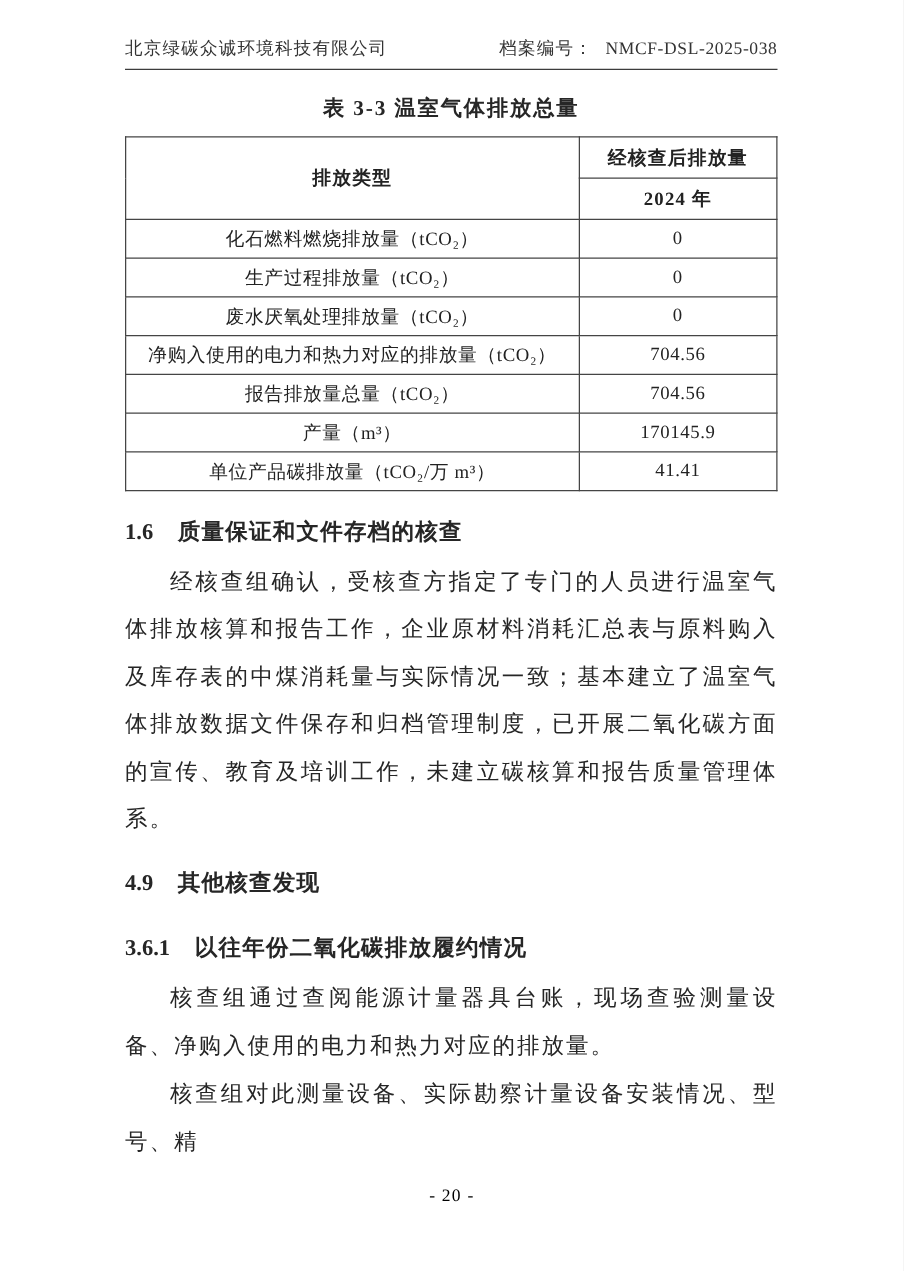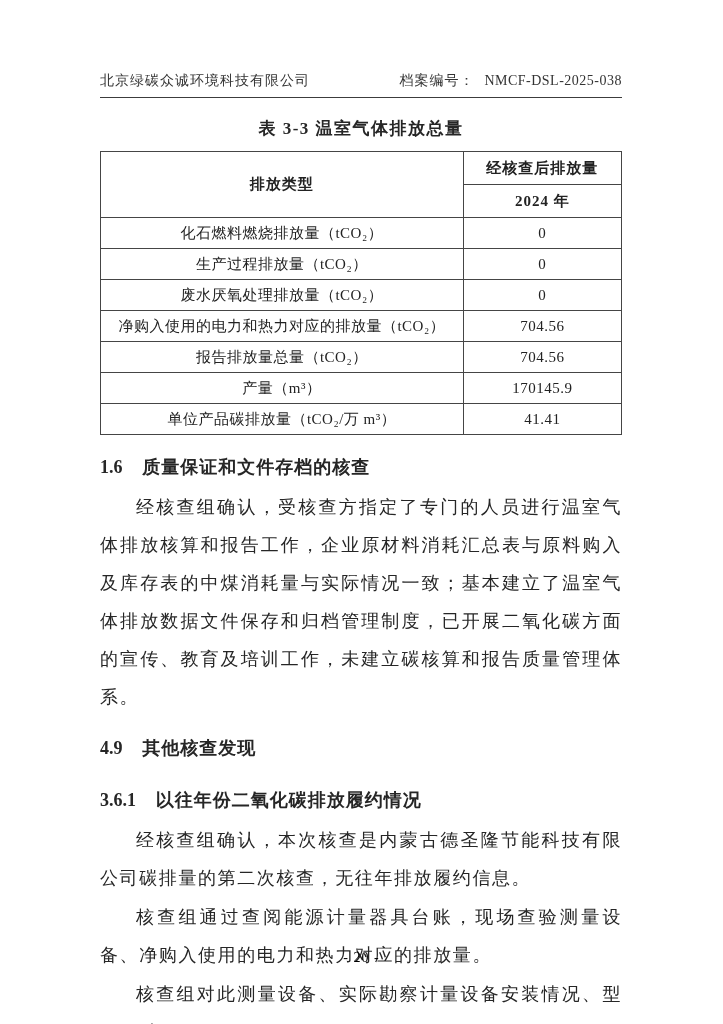--- a/index.html
+++ b/index.html
@@ -2,21 +2,21 @@
 <html><head>
 <meta charset="utf-8">
 <style>
   html,body { margin:0; padding:0; background:#e8e8e8; }
   .page {
     position:relative;
     width:723px; height:1024px;
     margin:0 auto;
     background:#ffffff;
     box-sizing:border-box;
-    padding:72px 101px 0 100px;
+    padding:30px 101px 0 100px;
     font-family:"Liberation Serif","DejaVu Serif",serif;
     color:#262626;
     overflow:hidden;
   }
   
   .doc-header {
     display:flex; justify-content:space-between; align-items:baseline;
     font-size:14px; letter-spacing:1px; color:#333;
     padding-bottom:7px;
     border-bottom:1.5px solid #3c3c3c;
@@ -119,20 +119,19 @@
   </h2>
   <p class="body">经核查组确认，受核查方指定了专门的人员进行温室气体排放核算和报告工作，企业原材料消耗汇总表与原料购入及库存表的中煤消耗量与实际情况一致；基本建立了温室气体排放数据文件保存和归档管理制度，已开展二氧化碳方面的宣传、教育及培训工作，未建立碳核算和报告质量管理体系。</p>
 
   <h2 class="sec">
     <span class="num">4.9</span><span>其他核查发现</span>
   </h2>
 
   <h2 class="sec">
     <span class="num">3.6.1</span><span>以往年份二氧化碳排放履约情况</span>
   </h2>
-  <p class="body">经核查组确认，本次核查是内蒙古德圣隆节能科技有限公司碳排量的第二次核查，无往年排放履约信息。</p>
 
   <p class="body">核查组通过查阅能源计量器具台账，现场查验测量设备、净购入使用的电力和热力对应的排放量。</p>
   <p class="body">核查组对此测量设备、实际勘察计量设备安装情况、型号、精</p>
 
   <div class="page-footer">- 20 -</div>
 
 </div>
 
 </body></html>

